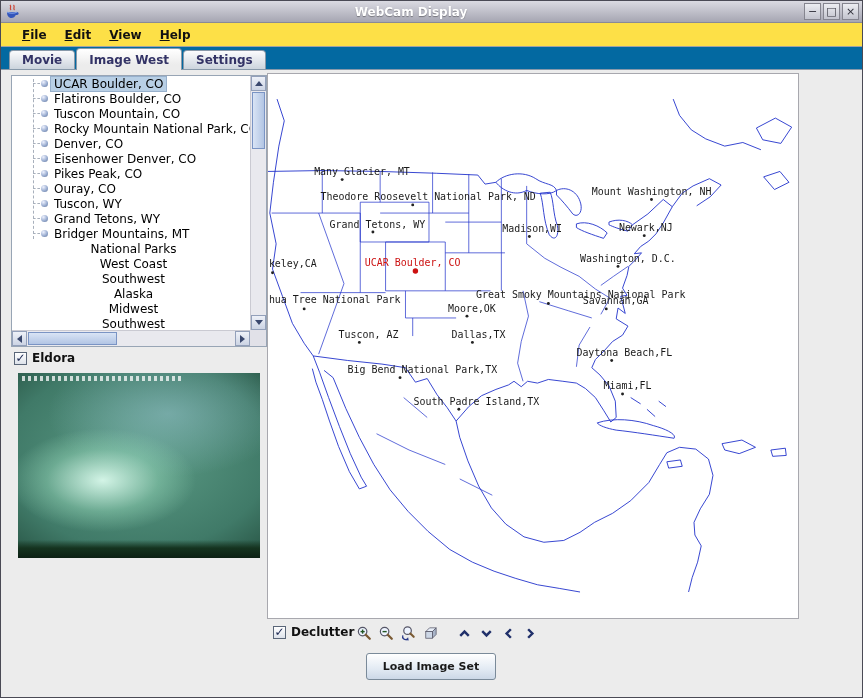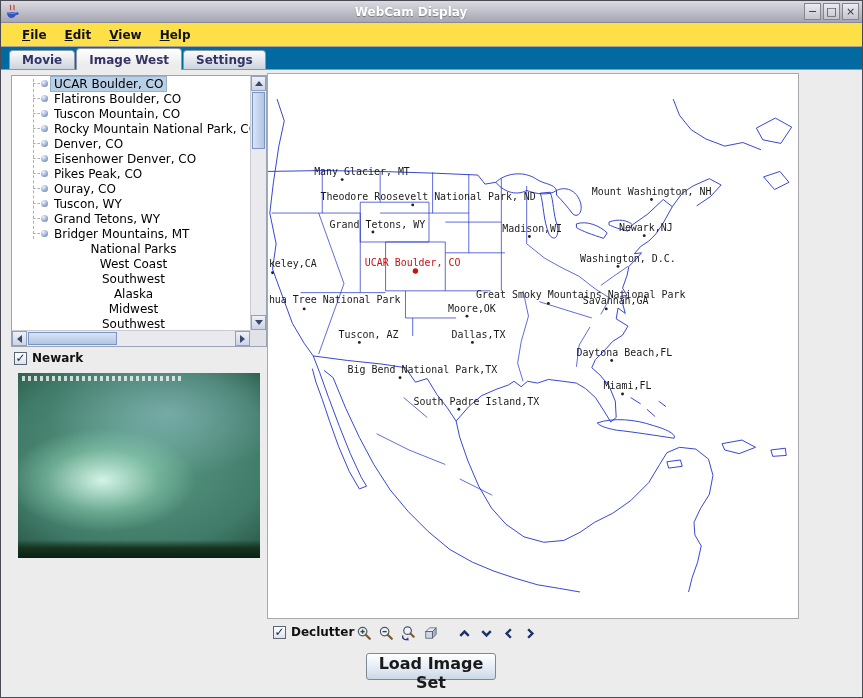--- a/index.html
+++ b/index.html
@@ -130,21 +130,21 @@
   
   .toolbar { position: absolute; left: 353px; top: 551px; display: flex; align-items: center; height: 24px; }
   .tool-btn { width: 20px; height: 20px; border: none; background: transparent; padding: 1px; margin: 0 1px; }
   .tool-btn svg { width: 17px; height: 17px; display: block; }
   .tool-gap { width: 12px; height: 1px; }
 
   .load-btn {
     position: absolute; left: 365px; top: 583px; width: 130px; height: 27px;
     background: linear-gradient(#ffffff, #e2eaf3 60%, #ccd8e7);
     border: 1px solid #7a8a99; border-radius: 3px;
-    font-family: inherit; font-size: 16px; font-weight: bold; color: #1a1a1a;
+    font-family: inherit; font-size: 11px; font-weight: bold; color: #1a1a1a;
   }
 </style>
 </head>
 <body>
 
 <div class="window">
 
   <div class="titlebar">
     <span class="app-icon">
       <svg viewBox="0 0 16 16">
@@ -259,21 +259,21 @@
         <div class="hthumb"></div>
         <div class="scroll-btn right">
             <span class="tri right"></span>
           </div>
       </div>
       <div class="scroll-corner"></div>
     </div>
 
     <label class="cb preview-cb">
       <span class="cb-box">✓</span>
-      <span>Newark</span>
+      <span>Eldora</span>
     </label>
     <div class="preview-img"></div>
 
     <div class="map-panel">
       <svg class="map" viewBox="0 0 586 546" style="--map-stroke: #2233cc; --map-label: #1a1a1a; --map-hl: #cc1111;">
         <g class="coast">
           <path d="M0 80 L60 79 124 80 186 82 232 84 240 94 252 92"></path>
           <path d="M12 52 L18 24 10 0"></path>
           <path d="M12 52 L6 92 2 126 9 160 5 188 16 218 27 248 40 270 50 284"></path>
           <path d="M50 284 L57 302 67 330 79 362 91 392 103 418 109 428 101 431 90 412 78 384 68 356 60 332 53 313 49 298"></path>

